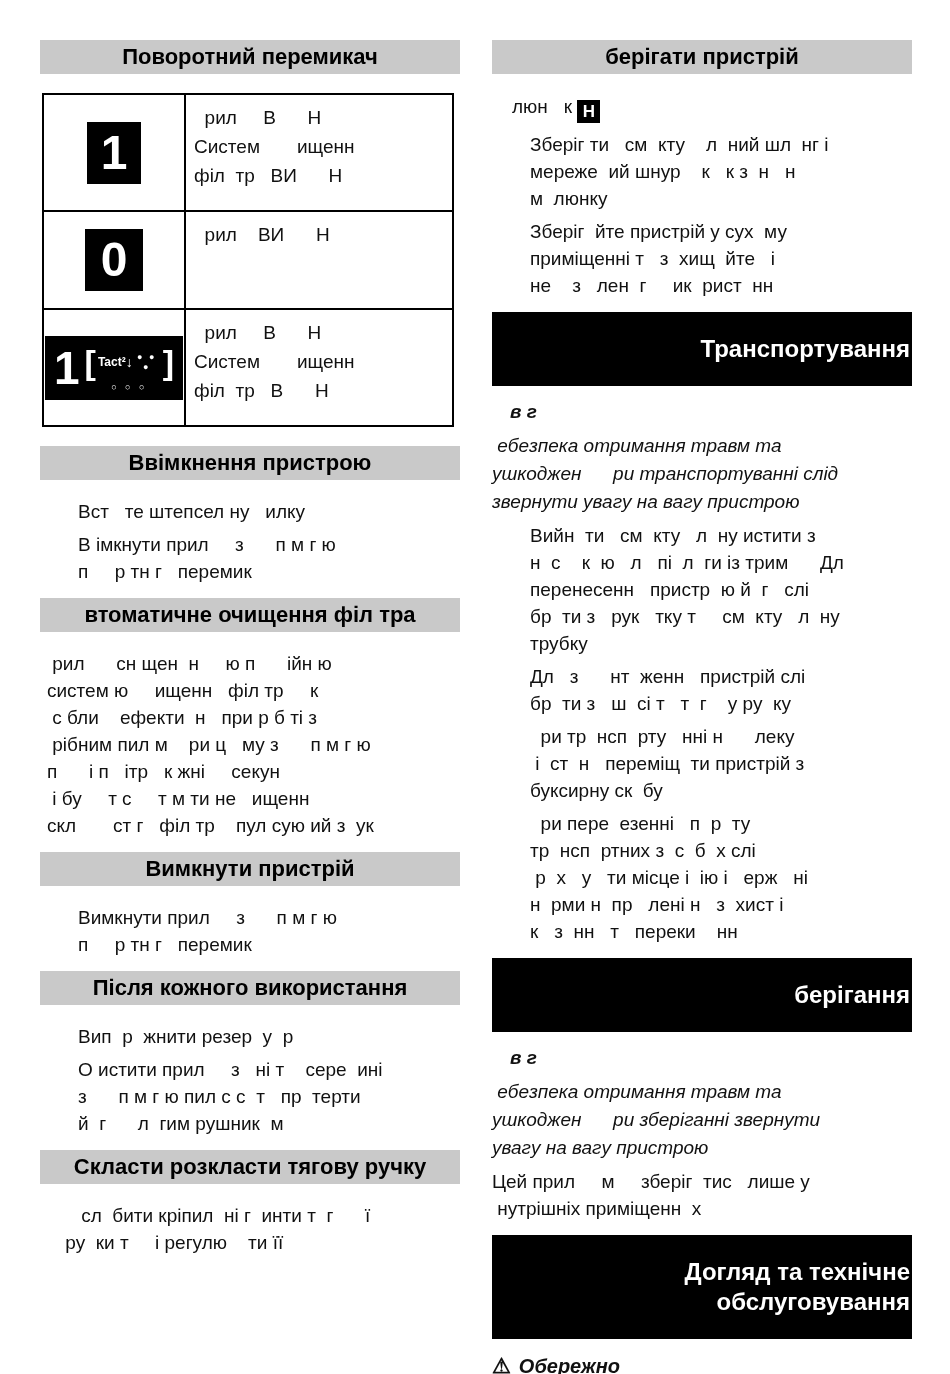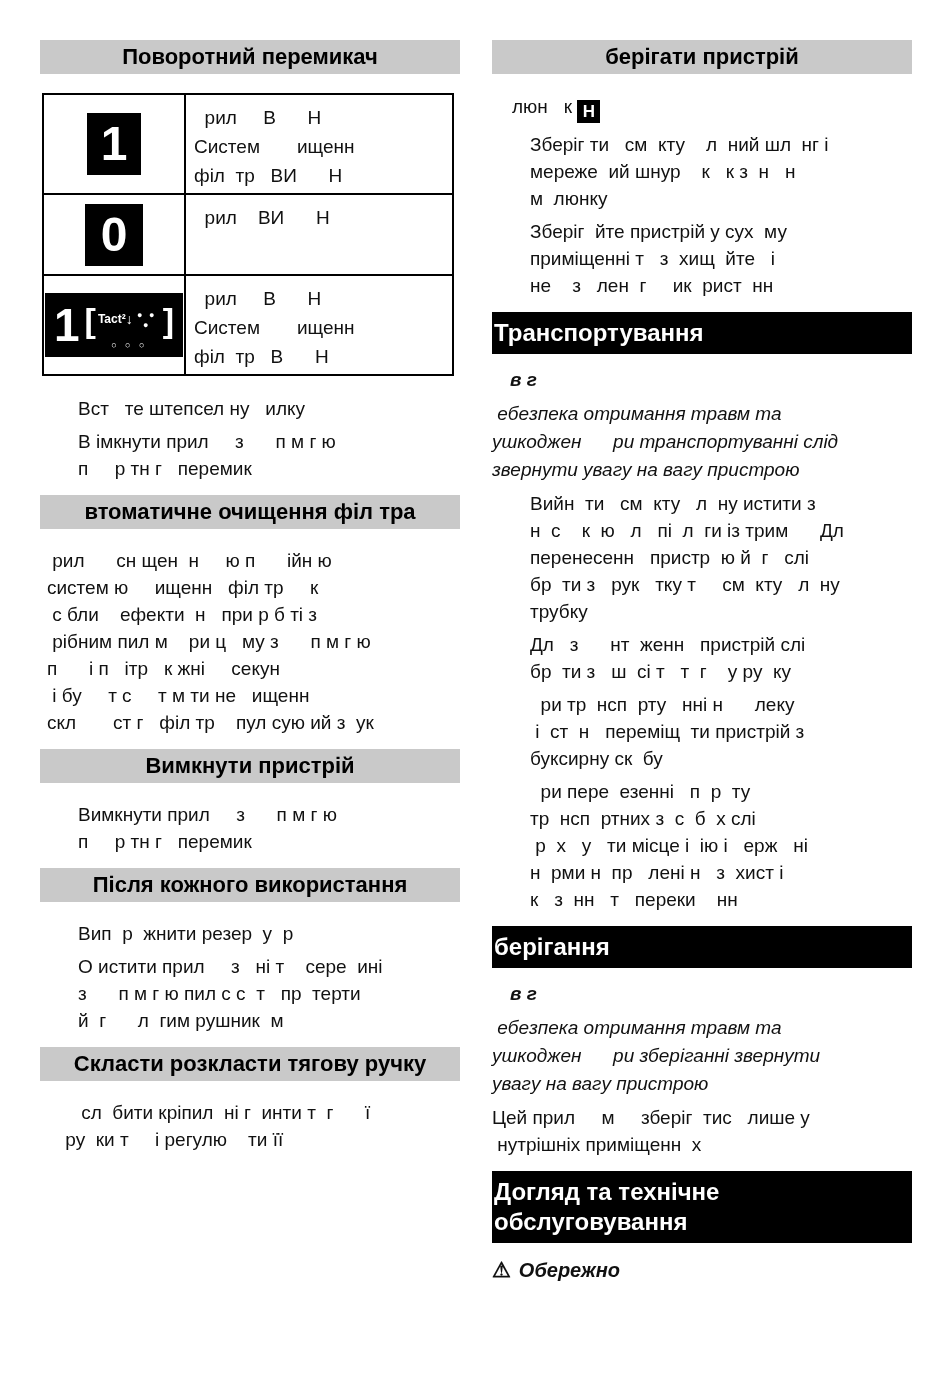--- a/index.html
+++ b/index.html
@@ -12,23 +12,23 @@
   .page{display:flex;gap:32px;padding:40px 38px 0 40px;box-sizing:border-box;}
   .col{width:420px;flex:0 0 420px;}
 
   .hdr-gray{
     background:#c9c9c9;color:#000;text-align:center;
     font-weight:bold;font-size:22px;line-height:24px;
     padding:5px 2px;margin:0 0 18px 0;
   }
   .hdr-gray.first{margin-bottom:19px;}
   .hdr-black{
-    background:#000;color:#fff;text-align:left;
+    background:#000;color:#fff;text-align:right;
     font-weight:bold;font-size:24px;line-height:30px;
-    padding:6px 2px;margin:12px 0 15px 0;white-space:pre-line;
+    padding:22px 2px;margin:12px 0 15px 0;white-space:pre-line;
   }
   .sec-body{margin:0 0 13px 0;}
   .para{
     white-space:pre-wrap;font-size:19px;line-height:27px;
     margin:0 0 6px 0;
   }
   .ind-38{padding-left:38px;}
   .ind-20{padding-left:20px;}
   .ind-7{padding-left:7px;}
   .ind-0{padding-left:0;}
@@ -36,21 +36,21 @@
   .caution{
     font-weight:bold;font-style:italic;font-size:19px;
     padding-left:18px;margin:2px 0 9px 0;
   }
 
   
   table.switch{border-collapse:collapse;width:412px;margin:0 0 19px 2px;}
   table.switch td{border:2px solid #000;}
   td.c1{width:138px;text-align:center;vertical-align:middle;}
   td.c2{
-    font-size:19px;line-height:29px;padding:8px 4px 3px 8px;
+    font-size:19px;line-height:29px;padding:8px 4px 20px 8px;
     white-space:pre-wrap;vertical-align:top;
   }
   tr.r1 td{height:84px;} tr.r2 td{height:68px;} tr.r3 td{height:82px;}
 
   .ibox{
     display:inline-block;background:#000;color:#fff;font-weight:bold;
     width:54px;height:62px;line-height:62px;font-size:48px;text-align:center;
     vertical-align:middle;
   }
   .ibox.zero{width:58px;}
@@ -126,20 +126,21 @@
             </span>
           </span>
         </td>
         <td class="c2">  рил     В      Н
 Систем       ищенн
 філ  тр   В      Н</td>
       </tr>
     </tbody>
       </table>
 
+    <div class="hdr-gray">Ввімкнення пристрою</div>
     <div class="sec-body">
       <div class="para ind-38">Вст   те штепсел ну   илку</div>
       <div class="para ind-38">В імкнути прил     з      п м г ю
 п     р тн г   перемик</div>
     </div>
 
     <div class="hdr-gray">втоматичне очищення філ  тра</div>
     <div class="sec-body">
       <div class="para ind-7"> рил      сн щен  н     ю п      ійн ю
 систем ю     ищенн   філ тр     к

